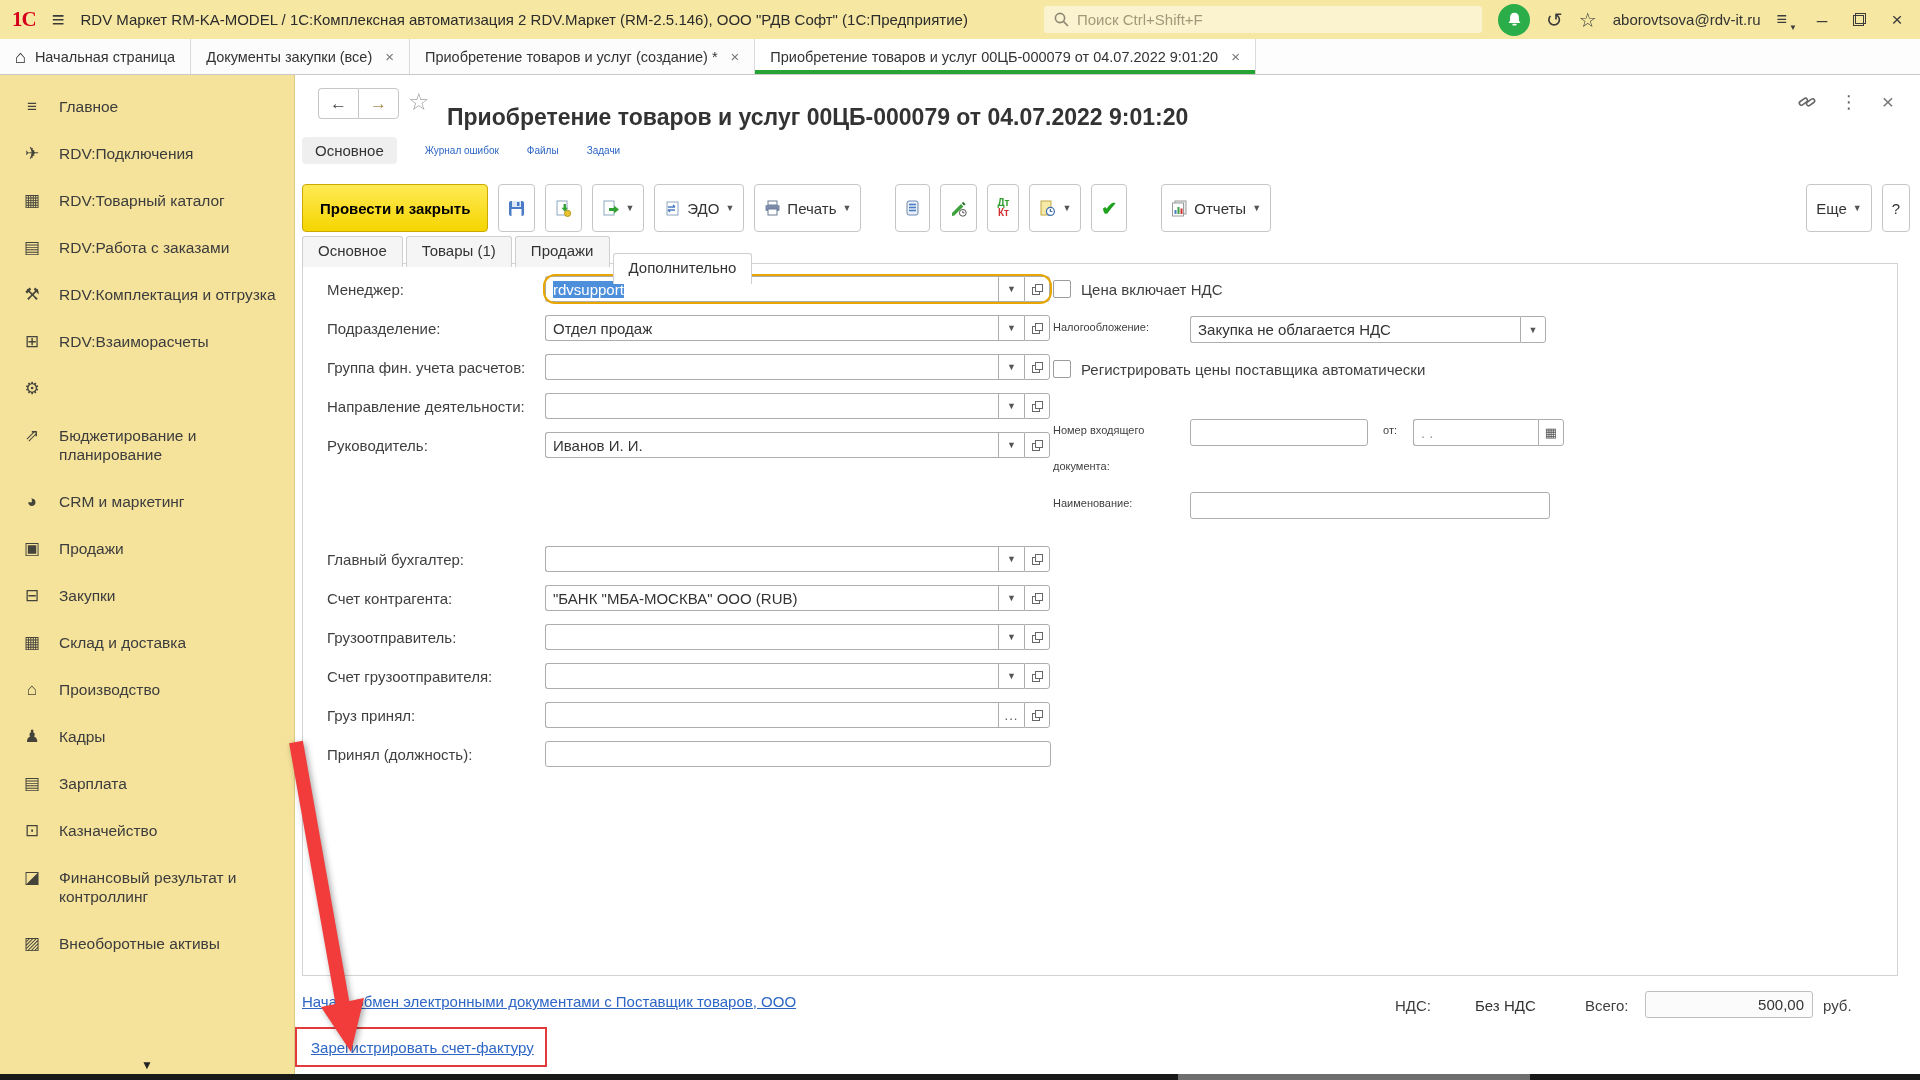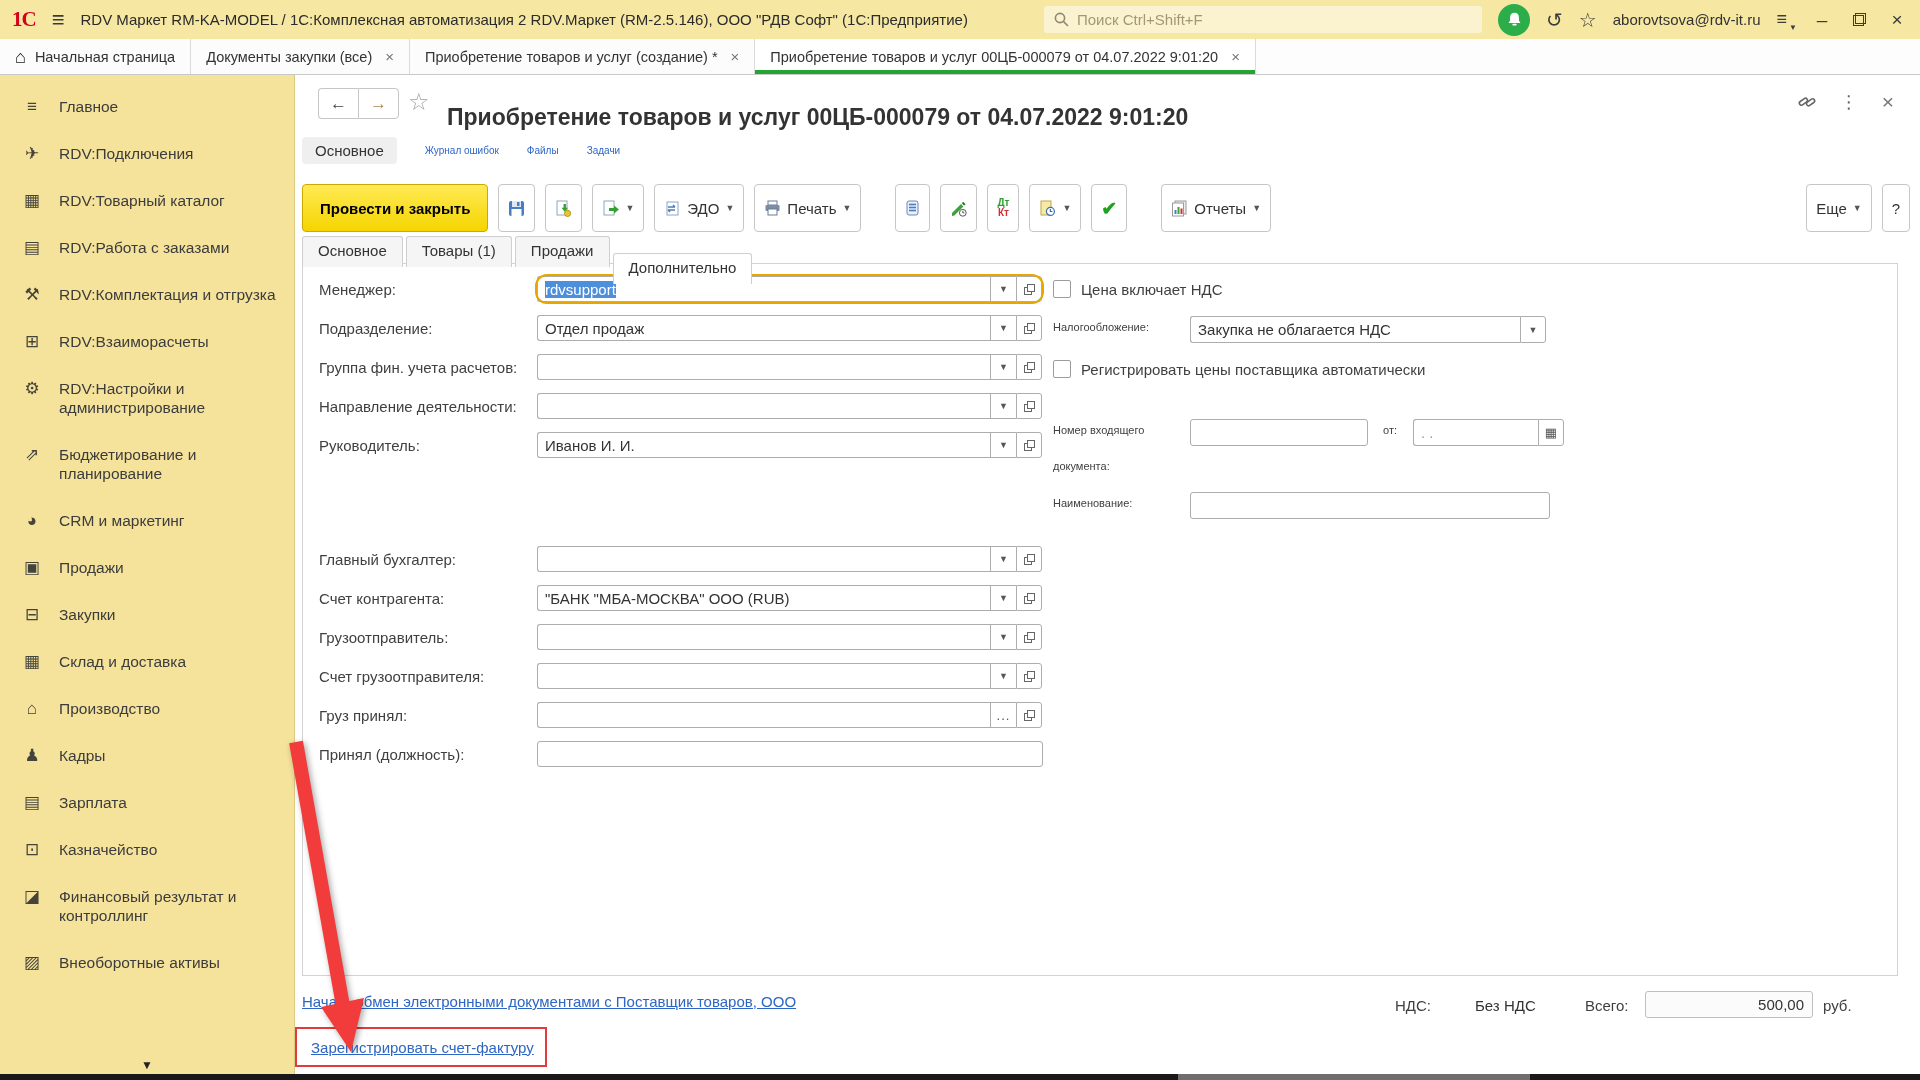--- a/index.html
+++ b/index.html
@@ -69,21 +69,21 @@
   .check{color:#1FA21F;font-size:19px;font-weight:bold}
   .dtkt{display:flex;flex-direction:column;font-size:10px;line-height:10px;font-weight:bold}
   .dtkt .dt{color:#2E9E2E}.dtkt .kt{color:#D03030}
   
   .subtabs{position:absolute;left:7px;top:160px;display:flex;z-index:2}
   .stab{padding:5px 15px 6px;border:1px solid #CFCFCF;border-bottom:none;background:#F5F5F5;
         margin-right:3px;font-size:15px;color:#333;border-radius:3px 3px 0 0;position:relative;top:1px;cursor:pointer}
   .stab.active{background:#fff;padding-bottom:8px;top:18px;z-index:3}
   
   .panel{position:absolute;left:7px;top:188px;width:1596px;height:713px;border:1px solid #D3D3D3;
-         background:#fff;box-sizing:border-box;padding:12px 0 0 16px;z-index:1}
+         background:#fff;box-sizing:border-box;padding:12px 0 0 24px;z-index:1}
   .frow{display:flex;align-items:center;margin-bottom:13px}
   .frow label{width:218px;font-size:15px;color:#3F3F3F;flex:none}
   .combo{display:flex;height:26px;border-radius:10px}
   .combo .fld{width:438px;border:1px solid #ADADAD;border-right:none;padding:0 7px;font-size:15px;
               display:flex;align-items:center;background:#fff;border-radius:3px 0 0 3px;overflow:hidden;white-space:nowrap}
   .combo .cbtn{width:26px;border:1px solid #ADADAD;border-right:none;display:flex;align-items:center;
                justify-content:center;background:#fff;color:#555;font-size:9px;cursor:pointer;box-sizing:border-box}
   .combo .cbtn:last-child{border-right:1px solid #ADADAD;border-radius:0 3px 3px 0}
   .combo .cbtn.dots{font-size:13px;letter-spacing:1px}
   .combo.plain .fld{width:490px;border-right:1px solid #ADADAD;border-radius:3px}
@@ -193,21 +193,20 @@
     <div class="sitem">
       <span class="ico">⚒</span>
       <span>RDV:Комплектация и отгрузка</span>
     </div>
     <div class="sitem">
       <span class="ico">⊞</span>
       <span>RDV:Взаиморасчеты</span>
     </div>
     <div class="sitem">
       <span class="ico">⚙</span>
-      <span>RDV:Настройки и администрирование</span>
     </div>
     <div class="sitem">
       <span class="ico">⇗</span>
       <span>Бюджетирование и планирование</span>
     </div>
     <div class="sitem">
       <span class="ico">◕</span>
       <span>CRM и маркетинг</span>
     </div>
     <div class="sitem">

